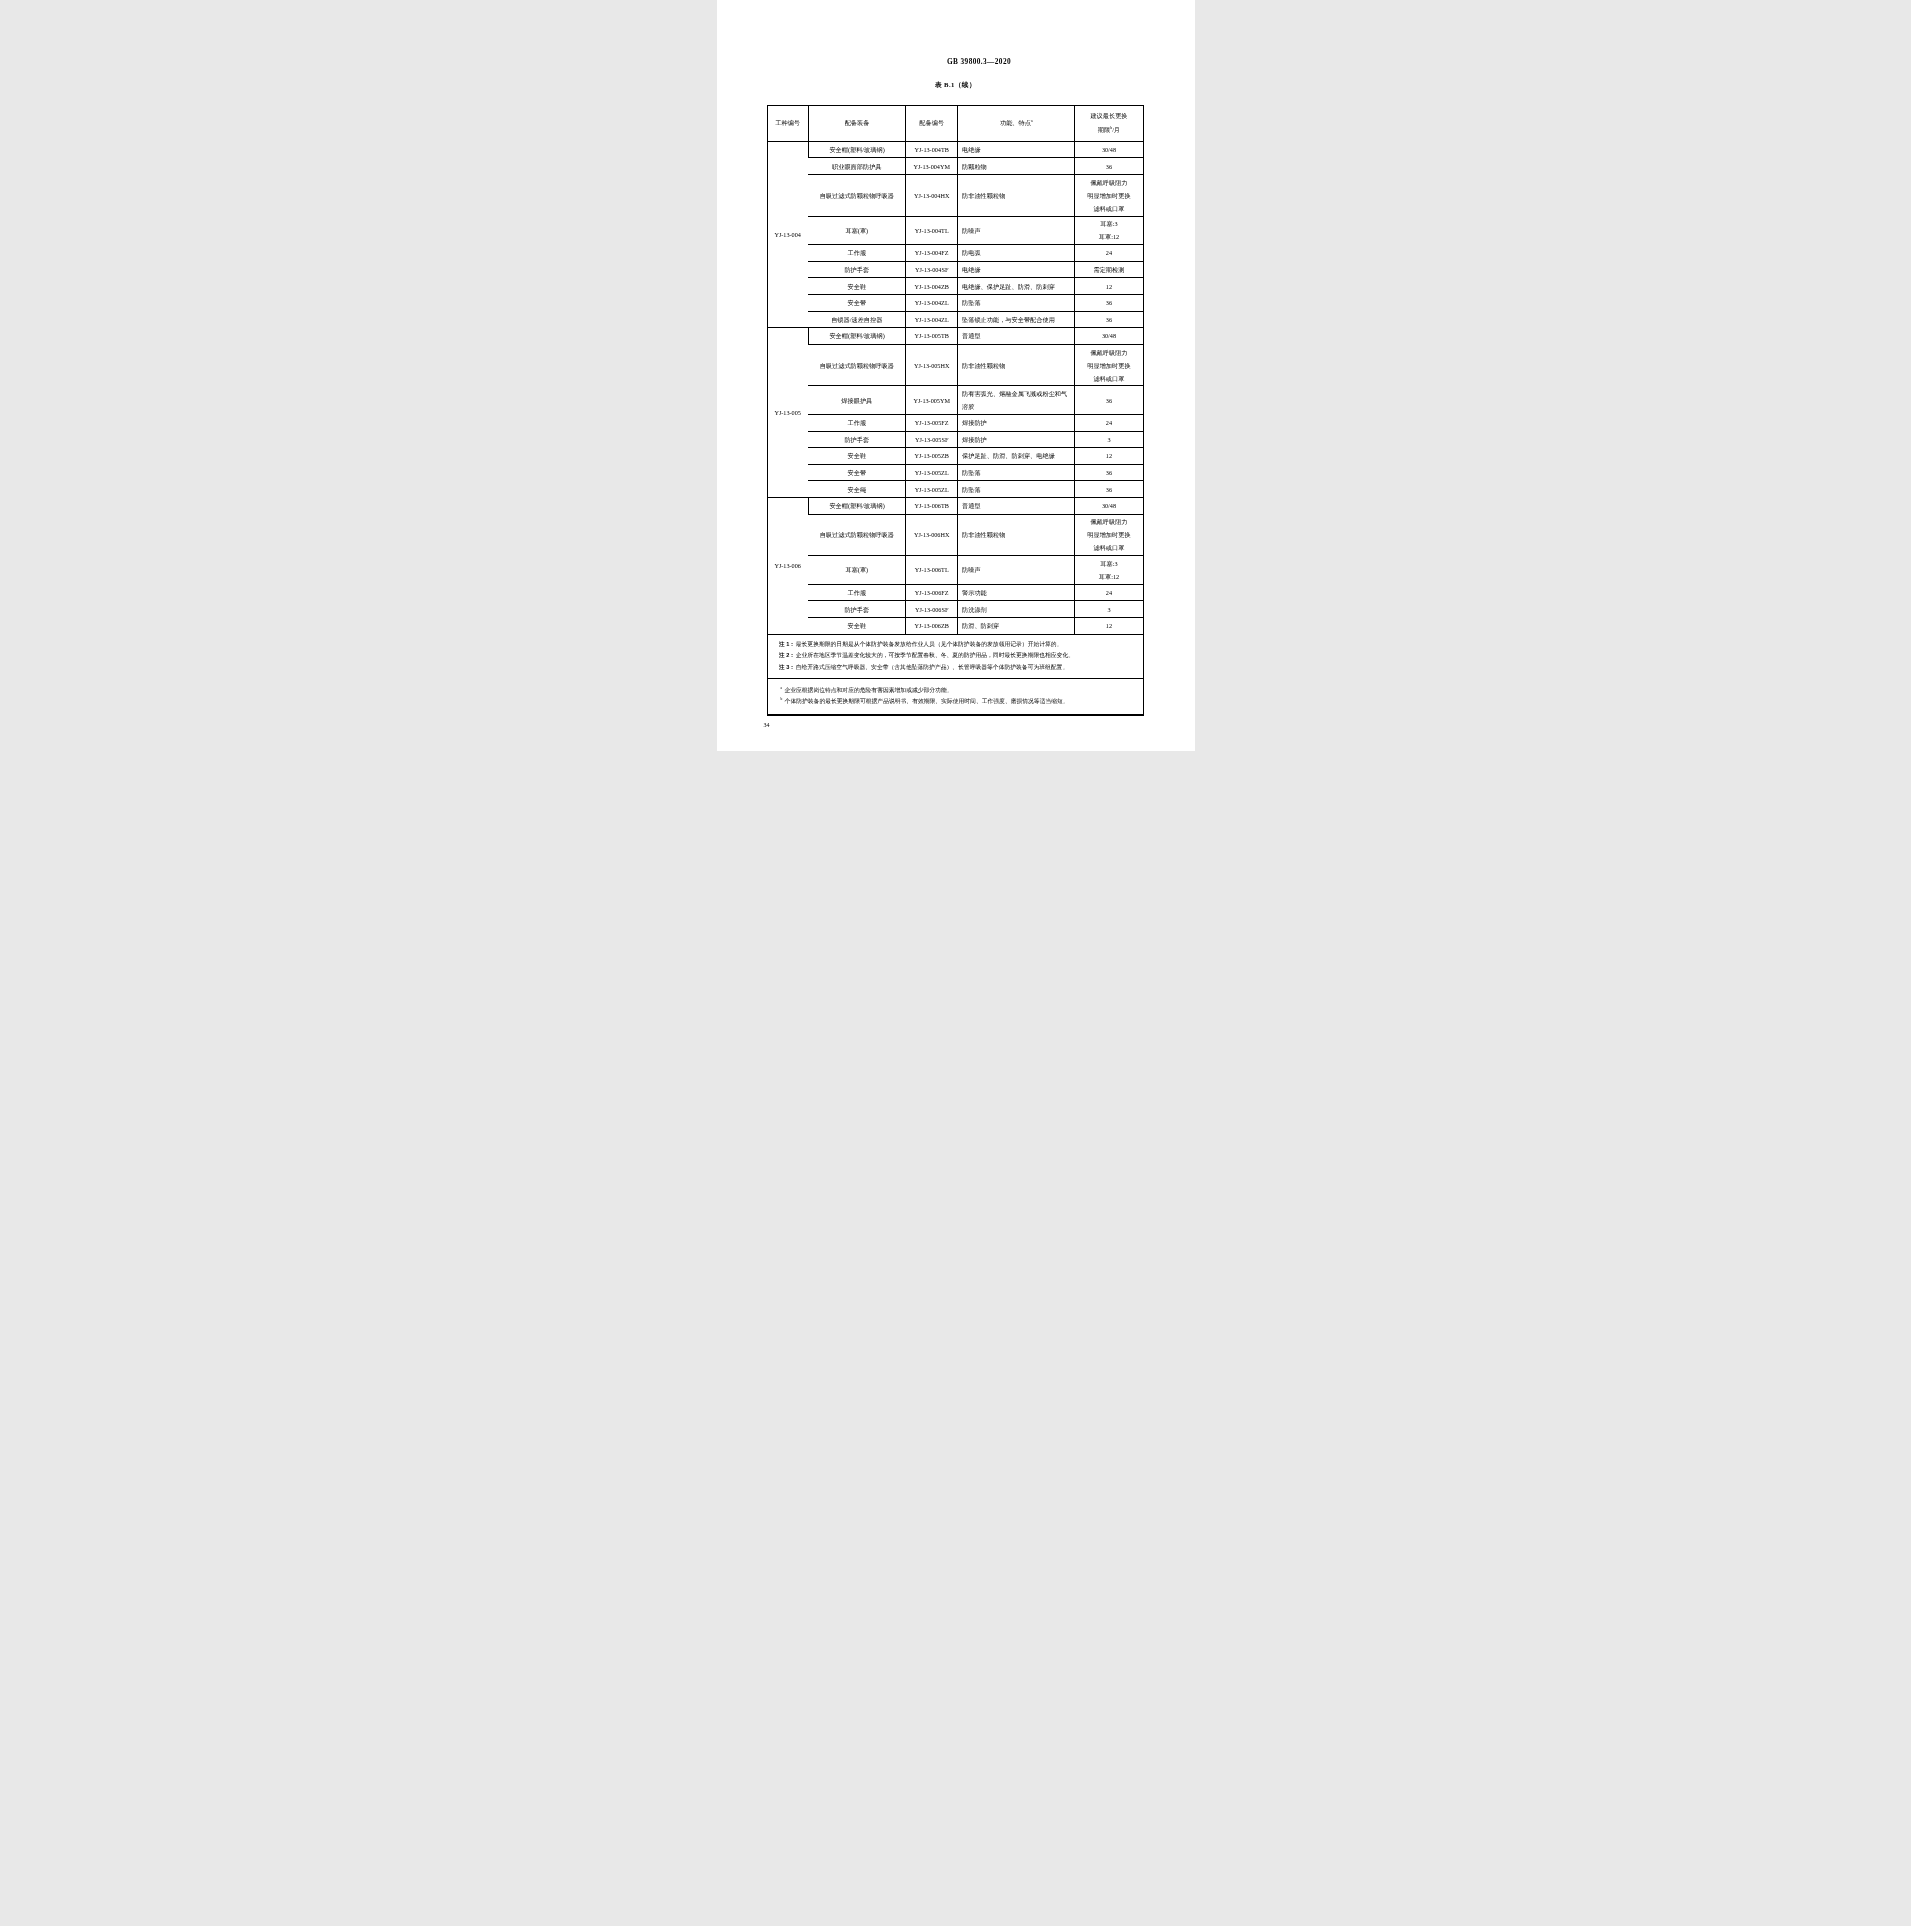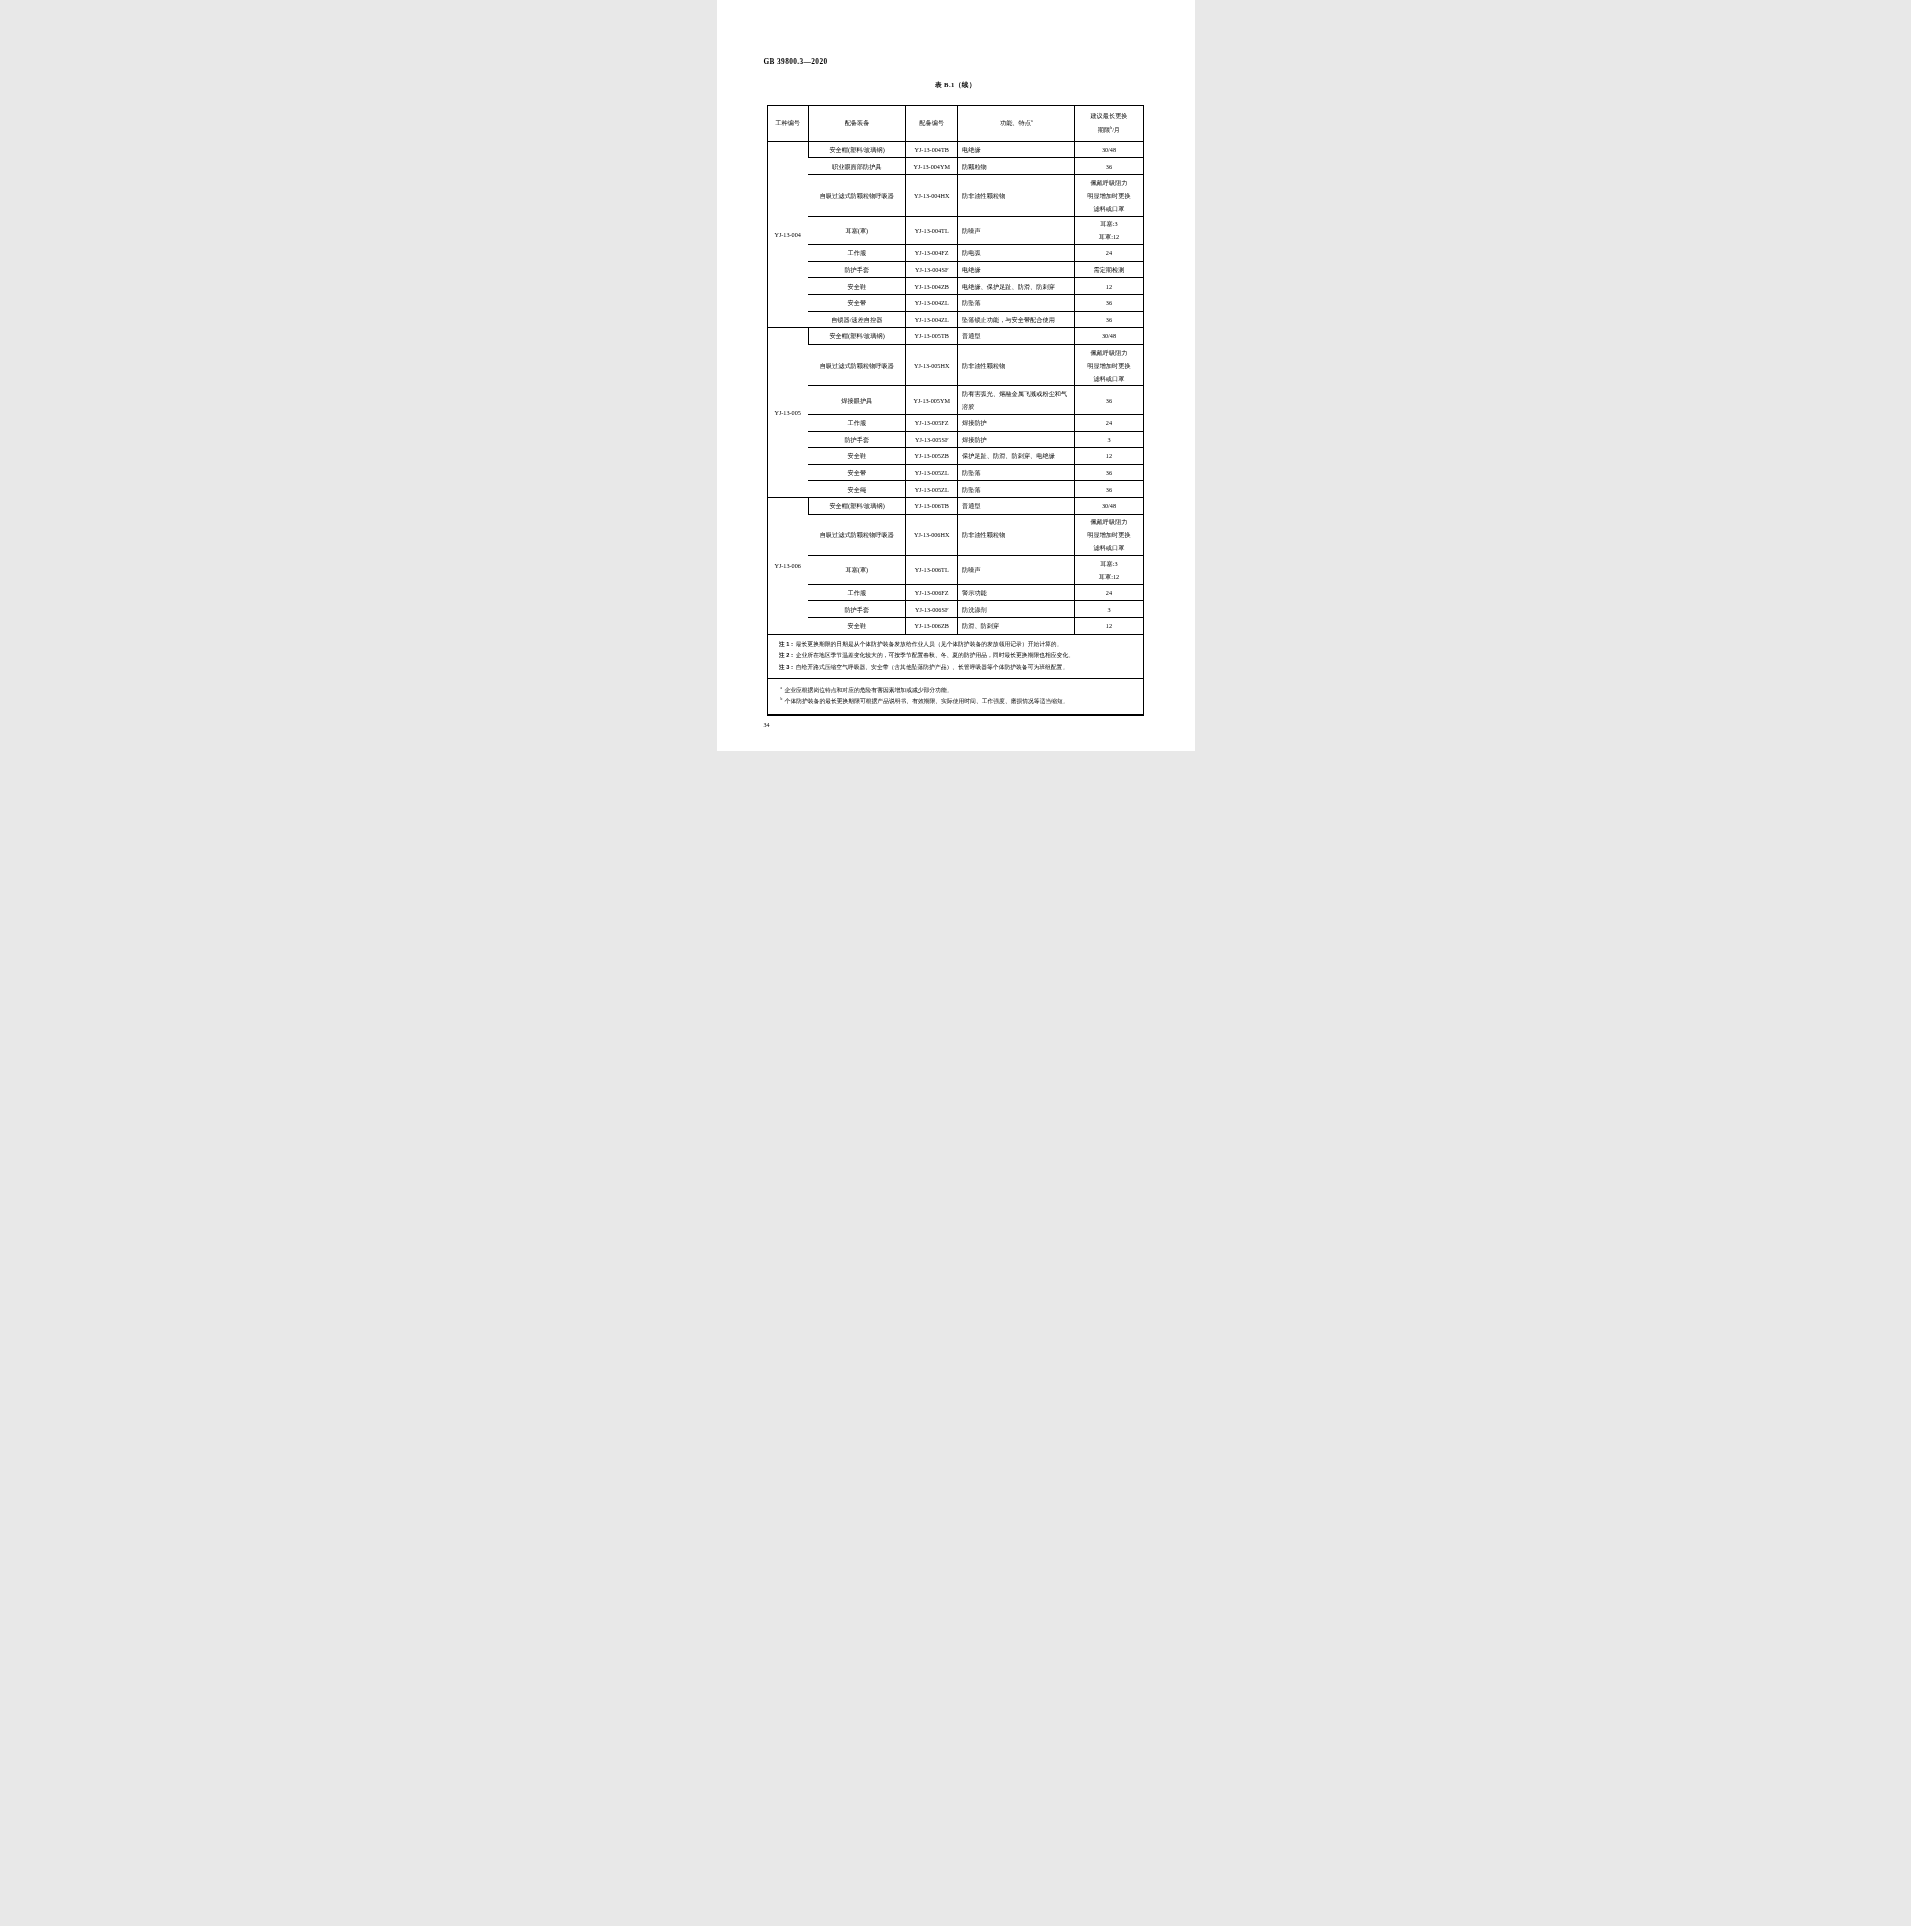--- a/index.html
+++ b/index.html
@@ -3,21 +3,21 @@
 <meta charset="utf-8">
 <style>
   html,body { margin:0; padding:0; background:#e8e8e8; }
   .page {
     position:relative; width:478px; min-height:676px; margin:0 auto;
     background:#ffffff; color:#000;
     font-family:"Liberation Serif","DejaVu Serif",serif;
     box-sizing:border-box; padding-top:57px; padding-bottom:23px;
   }
   .doc-header {
-    margin-left:47px; font-size:7.3px; font-weight:bold; letter-spacing:0.4px;
+    margin-left:47px; font-size:7.3px; font-weight:bold; letter-spacing:0.4px;text-align:center;
   }
   .table-title {
     margin-top:15.4px; text-align:center; font-size:6.7px; font-weight:bold; letter-spacing:0.4px;
   }
   table.ppe {
     margin-top:14.6px; margin-left:50px; width:377px;
     border-collapse:collapse; table-layout:fixed;
     border-left:0.8px solid #000; border-right:0.8px solid #000;
     border-top:1.9px solid #000; border-bottom:2.3px solid #000;
   }

